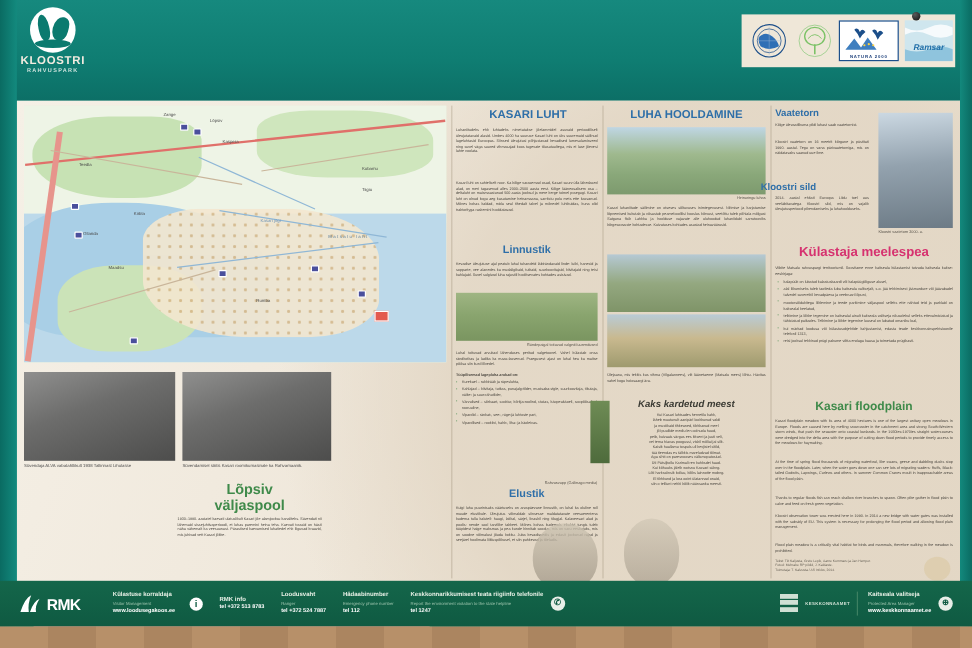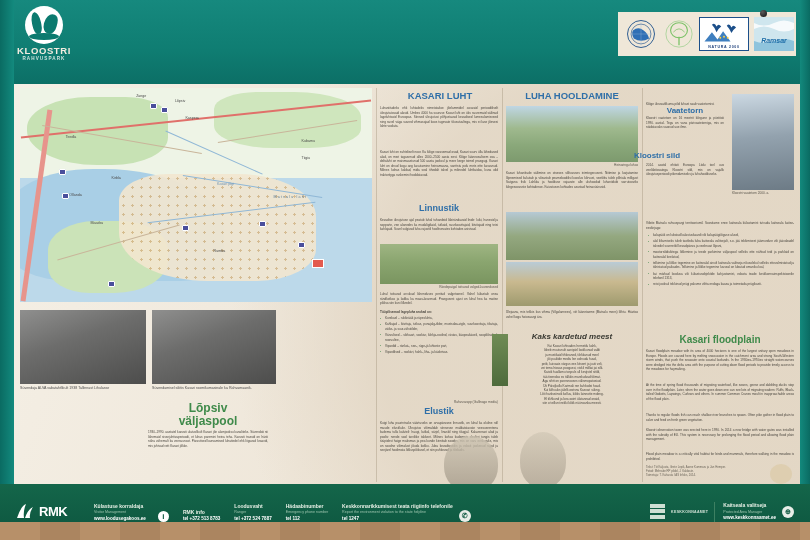--- a/index.html
+++ b/index.html
@@ -159,21 +159,21 @@
   .poem { position:absolute; font-size:3.1px; line-height:4.4px; color:#4a463f; text-align:center; }
   .poem span { display:block; }
 
   .credits { position:absolute; font-size:2.8px; line-height:3.8px; color:#6a6459; }
   .credits span { display:block; }
 
   
   .footer {
     position:absolute; left:0; bottom:18px; width:810px; height:38px;
     background: linear-gradient(180deg,#14664a 0%, #0f5a42 100%);
-    display:flex; align-items:flex-end;
+    display:flex; align-items:center;
   }
   .rmk-logo { margin-left:14px; width:66px; display:flex; align-items:center; gap:3px; }
   .rmk-mark { width:22px; height:22px; position:relative; }
   .rmk-word { color:#fff; font-size:13px; font-weight:bold; letter-spacing:-.5px; }
   .fitem { margin-left:14px; line-height:6.5px; }
   .fitem .l1 { color:#e7f0e6; font-size:5px; font-weight:bold; }
   .fitem .l2 { color:#9cc4ad; font-size:3.6px; }
   .fitem .l3 { color:#ffffff; font-size:4.6px; font-weight:bold; }
   .finfo-ic { width:11px; height:11px; border-radius:50%; background:#fff; color:#0f5a42;
      font-size:8px; font-weight:bold; text-align:center; line-height:11px; margin-left:12px;}
@@ -350,29 +350,30 @@
       <span>Üti Pätsijkollu Karimali ren kuhksdei haud.</span>
       <span>Kui kõhuuks jälelk wotsnu Kasvari sükng.</span>
       <span>Lõti harkssiinsik kolluu, kõiks lainnotte mobng.</span>
       <span>El tikhkund ja lora ooint ülatannad onaid,</span>
       <span>siin o teillunt nekki kõiik nüünsanka meesti.</span>
     </div>
     <div class="photo ph-green" style="left:478px;top:250px;width:16px;height:52px;"></div>
     <div class="cap" style="left:440px;top:316px;width:100px;">Rahvusvapp (Gallinago media)</div>
     <div class="photo ph-portrait" style="left:506px;top:348px;width:46px;height:56px;opacity:.6;"></div>
 
-    <div class="sec-h h-blue" style="left:632px;top:22px;width:78px;font-size:8px;text-align:center;">Vaatetorn</div>
+    <div class="sec-h h-blue" style="left:632px;top:6px;width:78px;font-size:8px;text-align:left;">Vaatetorn</div>
     <div class="body-txt" style="left:632px;top:18px;width:78px;">Kõige ülevaatlikuma pildi luhast saab vaatetornist.</div>
     <div class="body-txt" style="left:632px;top:32px;width:78px;">Kloostri vaatetorn on 16 meetrit kõrgune ja püstitati 1990. aastal. Tegu on vana pärivaatetorniga, mis on näidatavaks saanud uue ilme.</div>
     <div class="photo ph-tower" style="left:718px;top:10px;width:62px;height:96px;"></div>
     <div class="cap" style="left:718px;top:107px;width:62px;">Kloostri vaatetorn 2000. a.</div>
 
     <div class="sec-h h-blue" style="left:604px;top:67px;width:78px;font-size:8px;text-align:center;">Kloostri sild</div>
     <div class="body-txt" style="left:632px;top:79px;width:78px;">2014. aastal ehitati Euroopa Liidu toel uus veeläbitavatega Kloostri sild, mis on vajalik üleujutusperioodi pikendamiseks ja luhahoolduseks.</div>
 
+    <div class="sec-h h-red" style="left:632px;top:120px;width:148px;font-size:11px;">Külastaja meelespea</div>
     <div class="body-txt" style="left:632px;top:137px;width:148px;">Viibite Matsalu rahvuspargi territooriumil. Soovitame enne kaitseala külastamist tutvuda kaitseala kaitse-eeskirjaga:</div>
     <ul class="bullets" style="left:634px;top:149px;width:146px;">
       <li>kalapüük on lubatud kalastuskaardi või kalapüügiõiguse alusel,</li>
       <li>alal liikumiseks tuleb taotleda luba kaitseala valitsejalt, s.o. jää tekkimisest jäämurdure või jäävabadel talvedel suveretkil kevadpäeva ja veebruari lõpuni,</li>
       <li>mootorsõidukitega liiklemine ja teede parkimine väljaspool selleks ette nähtud teid ja parklaid on kaitsealal keelatud,</li>
       <li>telkimine ja lõkke tegemine on kaitsealal ainult kaitseala valitseja nõusolekul selleks ettevalmistatud ja tähistatud paikades. Telkimine ja lõkke tegemine luuseal on lubatud omaniku loal,</li>
       <li>kui märkad loodusa või külastusobjektide kahjustamist, edasta teade keskkonnainspektsioonile telefonil 1313,</li>
       <li>reisi jooksul tekkinud prügi pakume võtta endaga kaasa ja toimetada prügikasti.</li>
     </ul>
 

